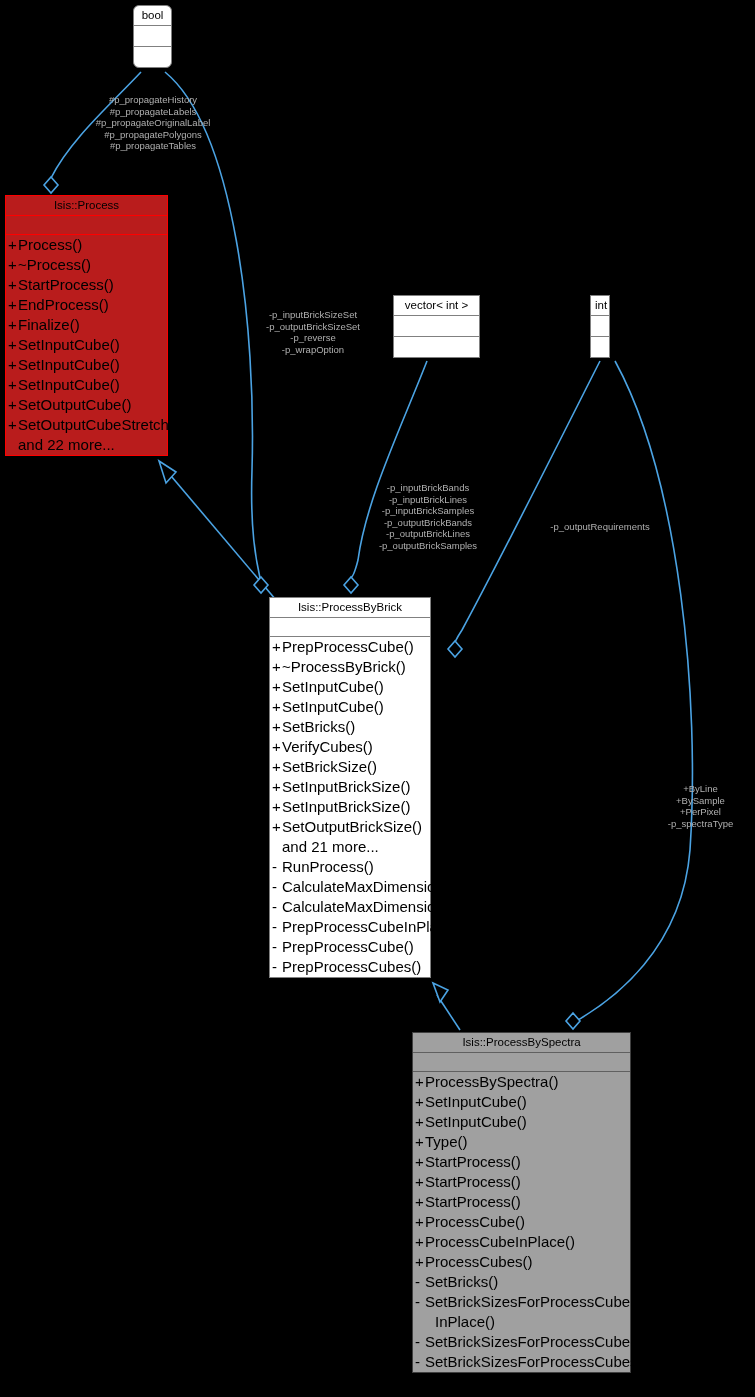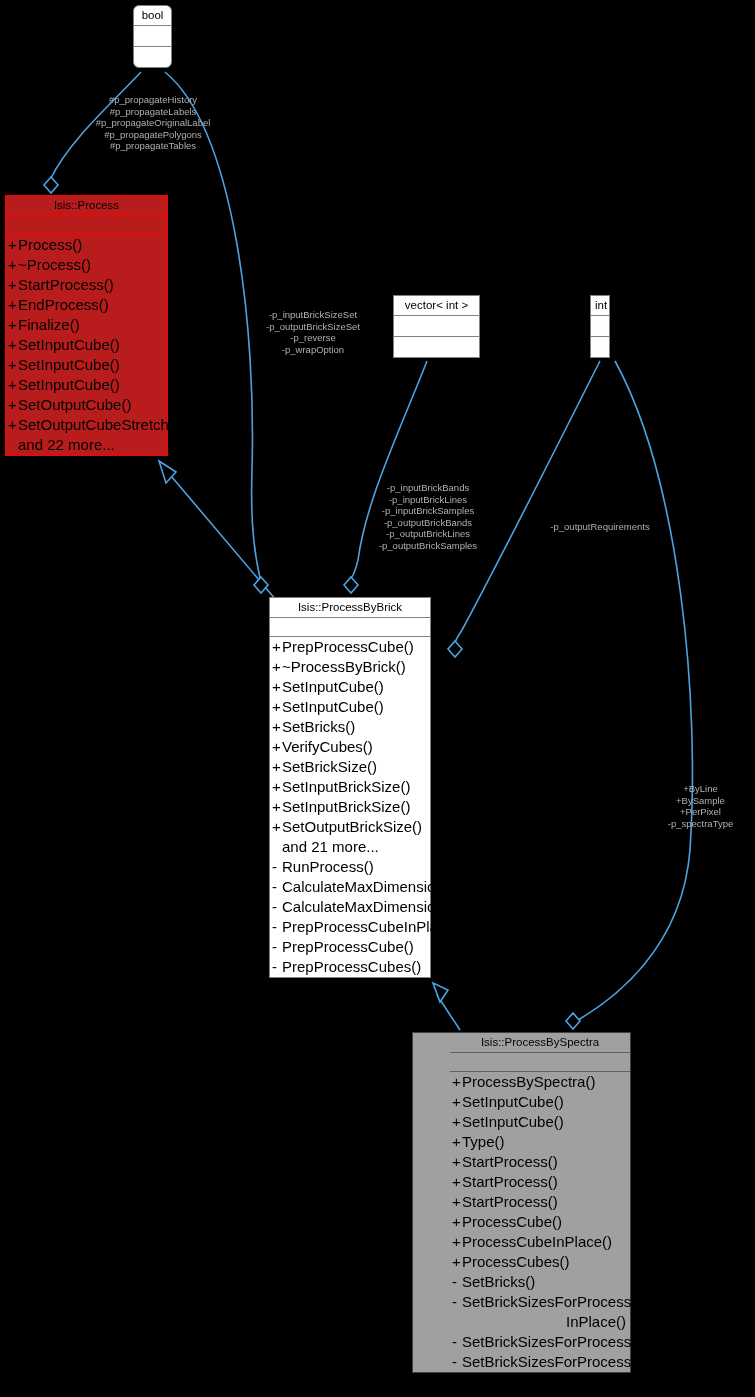--- a/index.html
+++ b/index.html
@@ -55,37 +55,36 @@
     white-space: nowrap;
     font-size: 15px;
     line-height: 16px;
   }
   .uml-box .member .vis {
     display: inline-block;
     width: 10px;
   }
   .uml-box .member.cont {
     padding-left: 22px;
-    text-align: right;
   }
 
   
   .type-box .slot {
     height: 20px;
     border-bottom: 1px solid #808080;
   }
   .type-box .slot:last-child { border-bottom: none; }
 
   
   .box-current {
     border: 1px solid #404040;
     background: #a0a0a0;
   }
   .box-current .title,
-  .box-current .compartment { border-bottom: 1px solid #606060; margin-left: 37px; }
+  .box-current .compartment { border-bottom: 1px solid #606060; }
 
   
   .box-root {
     border: 1px solid #ff0000;
     background: #b91c1c;
   }
   .box-root .title,
   .box-root .compartment { border-bottom: 1px solid #ff0000; }
 
   .edge-label {

